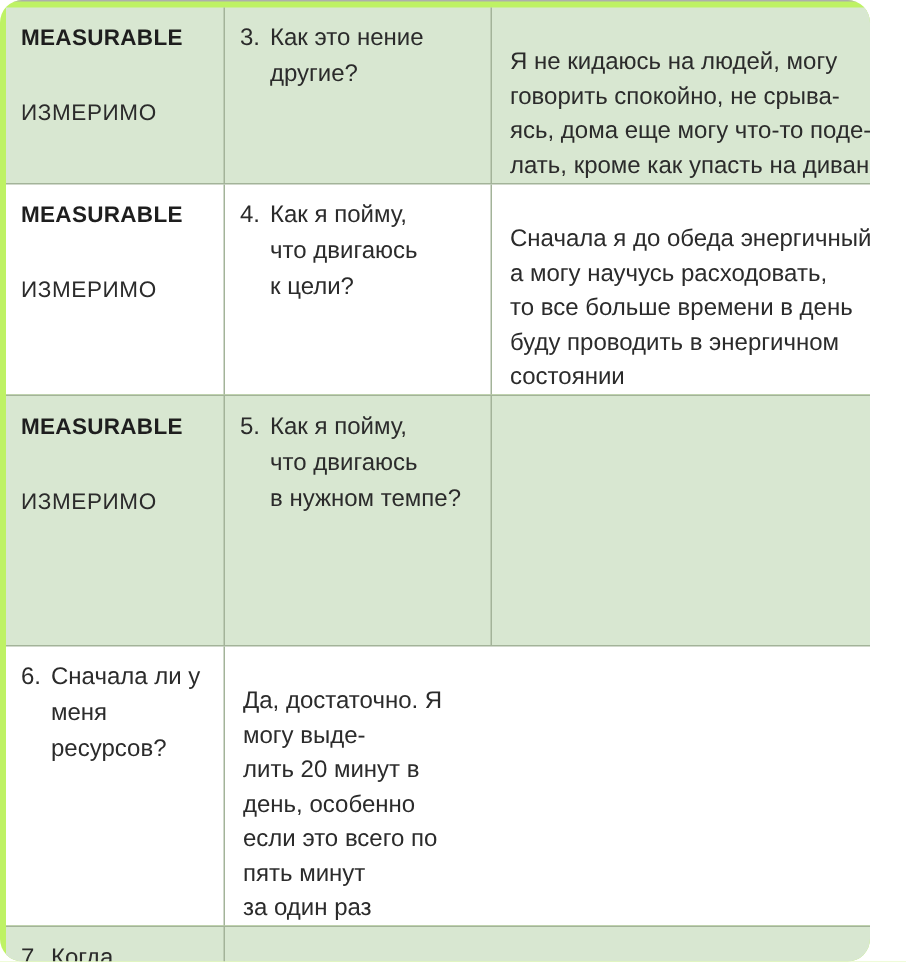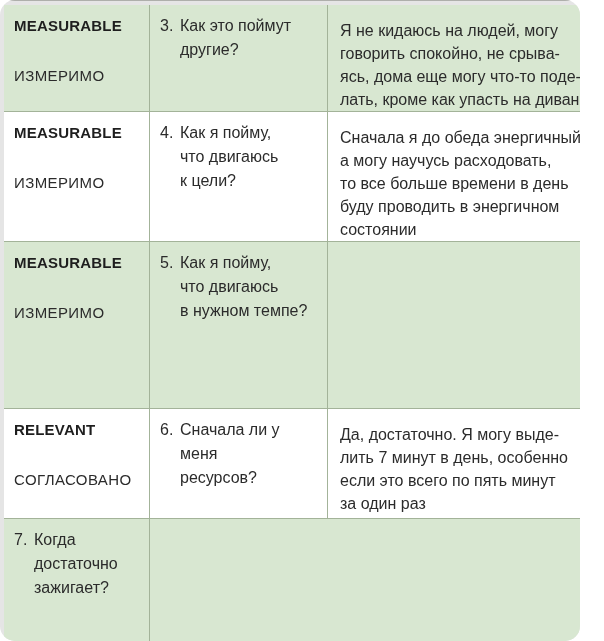--- a/index.html
+++ b/index.html
@@ -1,20 +1,20 @@
 <!DOCTYPE html>
 <html><head>
 <meta charset="utf-8">
 <style>
   html, body { margin: 0; padding: 0; background: #ffffff; }
   .page {
     position: relative;
     width: 580px;
     height: 641px;
-    background: #e5e5e5;
+    background: #bef264;
     font-family: "Liberation Sans", sans-serif;
     color: #2b2b2b;
     overflow: hidden;
     border-radius: 15px;
   }
   .top-rule {
     position: absolute;
     top: 0; left: 4px; right: 4px;
     height: 1px;
     background: #aeafab;
@@ -59,21 +59,21 @@
     align-items: flex-start;
     font-size: 16px;
     line-height: 24px;
   }
   .q-num {
     width: 20px;
     flex-shrink: 0;
   }
   .q-text { white-space: pre-line; }
   .c-answer {
-    padding: 14px 6px 0 12px;
+    padding: 25px 6px 0 12px;
     font-size: 16px;
     line-height: 23px;
     white-space: pre-line;
   }
   
   .row:nth-child(1) { min-height: 99px; }
   .row:nth-child(2) { min-height: 126px; }
   .row:nth-child(3) { min-height: 166px; }
   .row:nth-child(4) { min-height: 109px; }
   .row:nth-child(5) { min-height: 123px; }
@@ -86,21 +86,21 @@
 
   <div class="smart-table">
 
     <div class="row shaded">
       <div class="cell c-label">
         <div class="label-en">MEASURABLE</div>
         <div class="label-ru">ИЗМЕРИМО</div>
       </div>
       <div class="cell c-question">
         <span class="q-num">3.</span>
-        <span class="q-text">Как это поймут
+        <span class="q-text">Как это нение
 другие?</span>
       </div>
       <div class="cell c-answer">Я не кидаюсь на людей, могу
 говорить спокойно, не срыва-
 ясь, дома еще могу что-то поде-
 лать, кроме как упасть на диван</div>
     </div>
 
     <div class="row">
       <div class="cell c-label">
@@ -127,31 +127,27 @@
       </div>
       <div class="cell c-question">
         <span class="q-num">5.</span>
         <span class="q-text">Как я пойму,
 что двигаюсь
 в нужном темпе?</span>
       </div>
     </div>
 
     <div class="row">
-      <div class="cell c-label">
-        <div class="label-en">RELEVANT</div>
-        <div class="label-ru">СОГЛАСОВАНО</div>
-      </div>
       <div class="cell c-question">
         <span class="q-num">6.</span>
         <span class="q-text">Сначала ли у меня
 ресурсов?</span>
       </div>
       <div class="cell c-answer">Да, достаточно. Я могу выде-
-лить 7 минут в день, особенно
+лить 20 минут в день, особенно
 если это всего по пять минут
 за один раз</div>
     </div>
 
     <div class="row shaded">
       <div class="cell c-question">
         <span class="q-num">7.</span>
         <span class="q-text">Когда достаточно
 зажигает?</span>
       </div>

